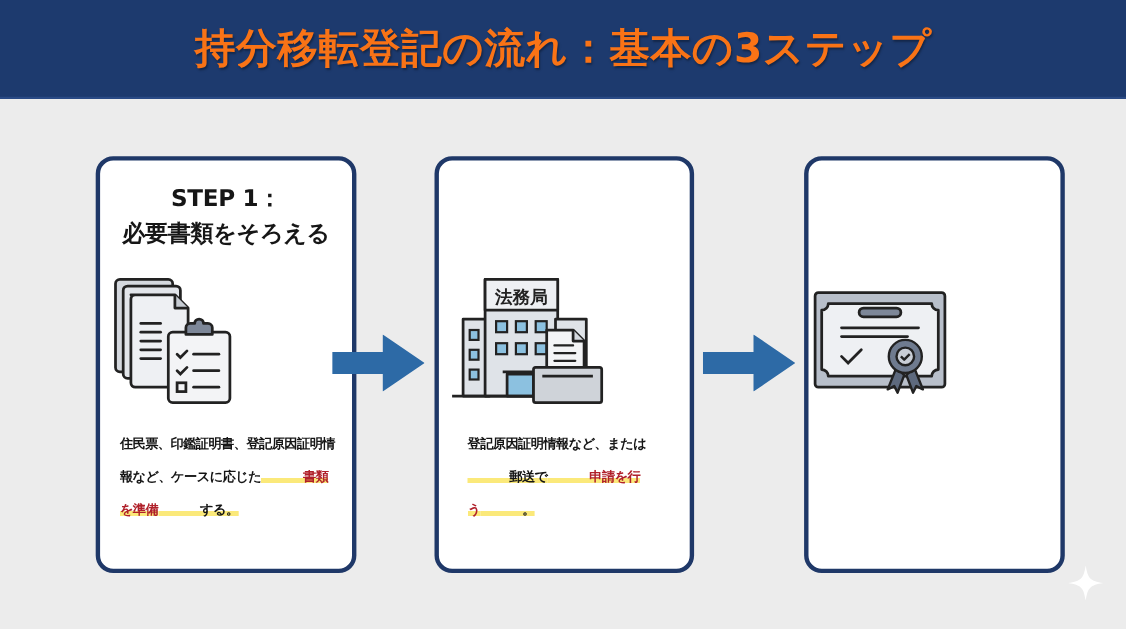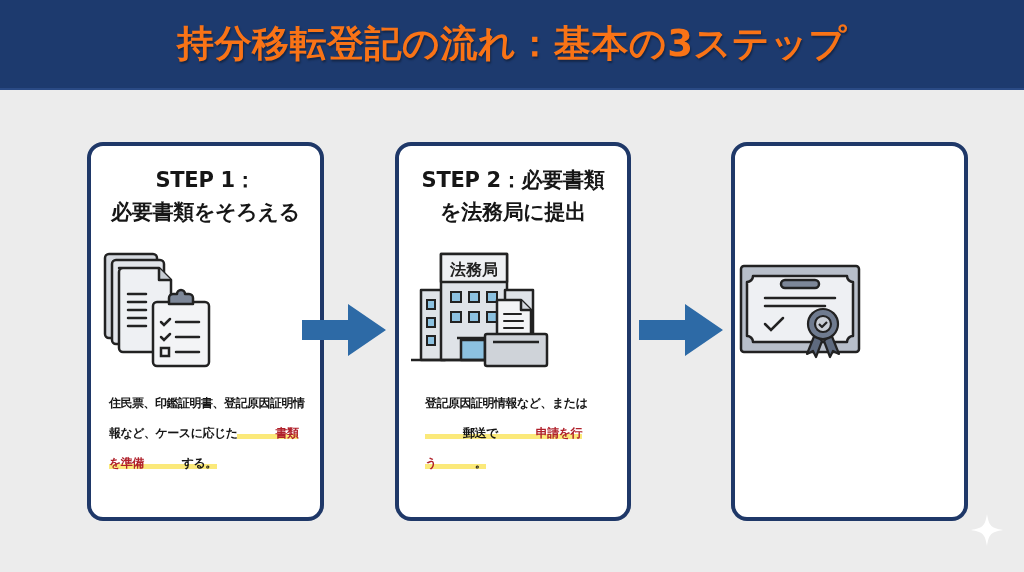--- a/index.html
+++ b/index.html
@@ -94,22 +94,20 @@
   </div>
 </div>
 
 <div class="arrow arrow-1">
   <svg width="84" height="52" viewBox="0 0 84 52">
       <path d="M0 16 h46 v-16 l38 26 l-38 26 v-16 h-46z" fill="#2d6aa6"></path>
     </svg>
 </div>
 
 <div class="card card-2">
-  <div class="card-title">STEP 2：必要書類
-を法務局に提出</div>
   <div class="card-icon">
     <svg width="170" height="130" viewBox="0 0 170 130">
       <g stroke="#222" stroke-width="2.5" stroke-linejoin="round">
         <rect x="22" y="48" width="24" height="70" fill="#dfe3e8"></rect>
         <rect x="42" y="12" width="66" height="106" fill="#dfe3e8"></rect>
         <rect x="42" y="12" width="66" height="28" fill="#eef0f3"></rect>
         <rect x="106" y="48" width="28" height="70" fill="#dfe3e8"></rect>
         <rect x="62" y="98" width="24" height="20" fill="#8cc1e0"></rect>
         <line x1="58" y1="96" x2="90" y2="96"></line>
       </g>

